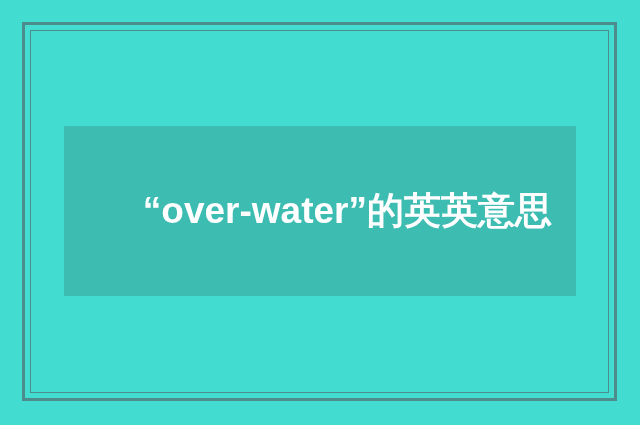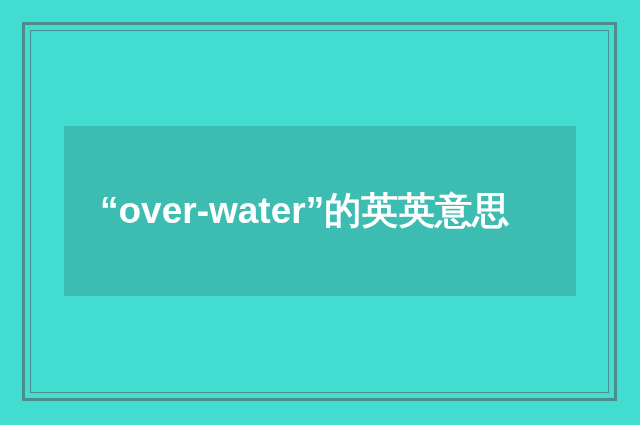--- a/index.html
+++ b/index.html
@@ -51,31 +51,31 @@
     width: 512px;
     height: 170px;
     background: #3dbcb1;
     display: flex;
     align-items: center;
     justify-content: center;
     box-sizing: border-box;
   }
 
   #banner-title {
-    margin: 12px;
+    margin: 0;
     width: 100%;
     padding: 0 24px;
     box-sizing: border-box;
     color: #ffffff;
     font-family: "Liberation Sans", "DejaVu Sans", sans-serif;
     font-weight: bold;
     font-size: 37px;
     line-height: 56px;
     letter-spacing: 0px;
-    text-align: left;
+    text-align: right;
     word-break: break-all;
     overflow-wrap: break-word;
     white-space: normal;
   }
 </style>
 </head>
 <body>
 
 <div id="poster">
 

